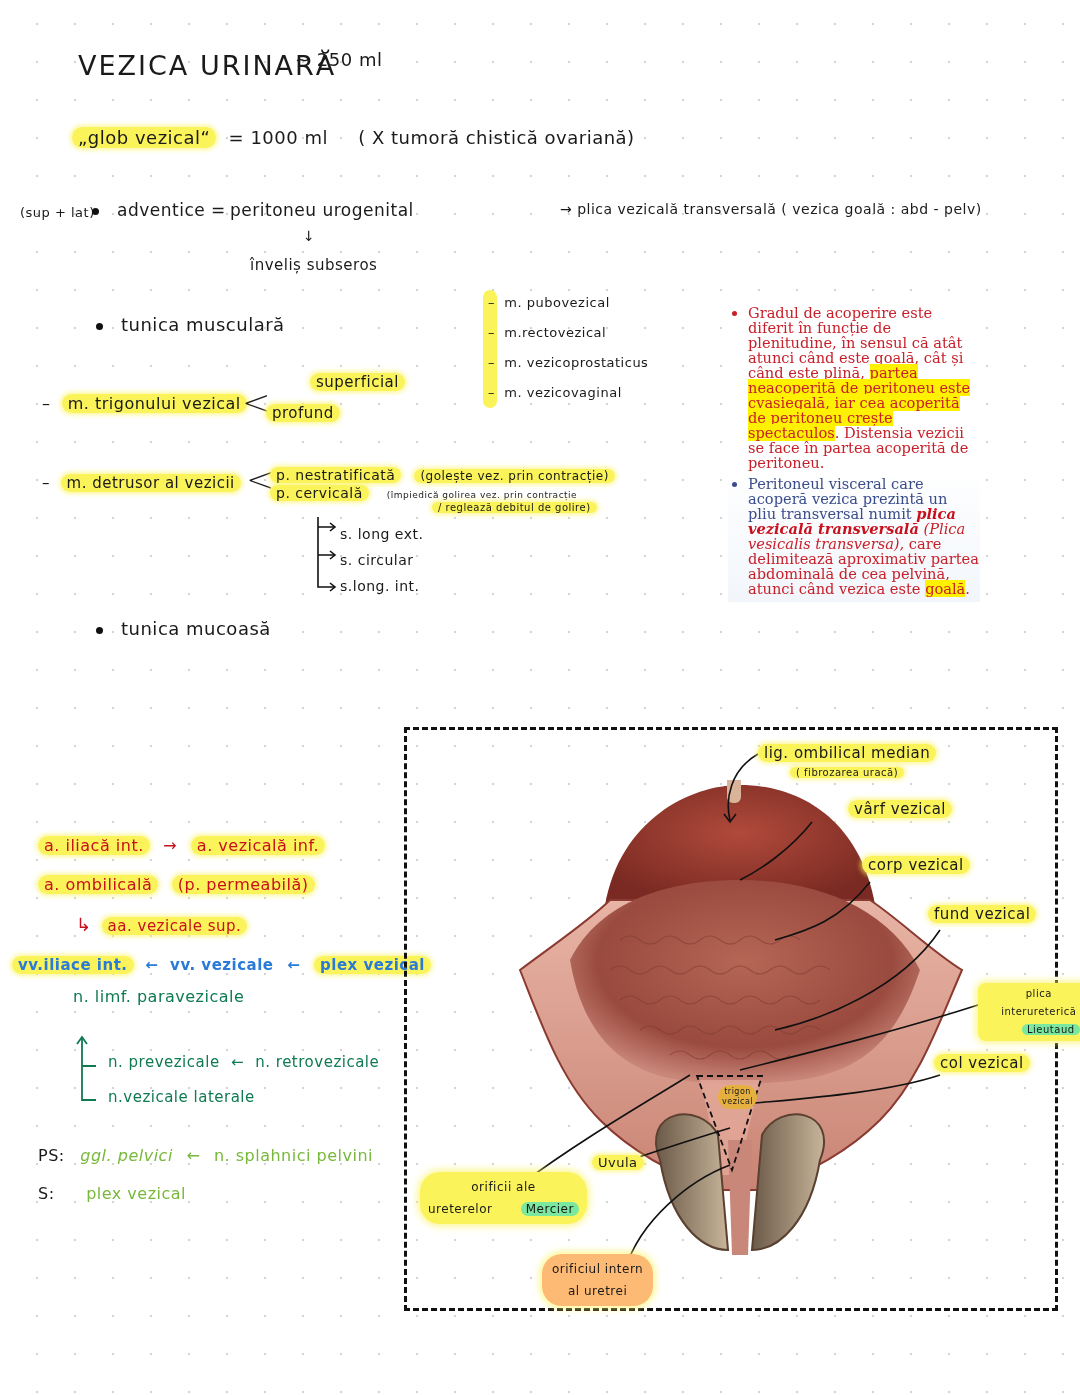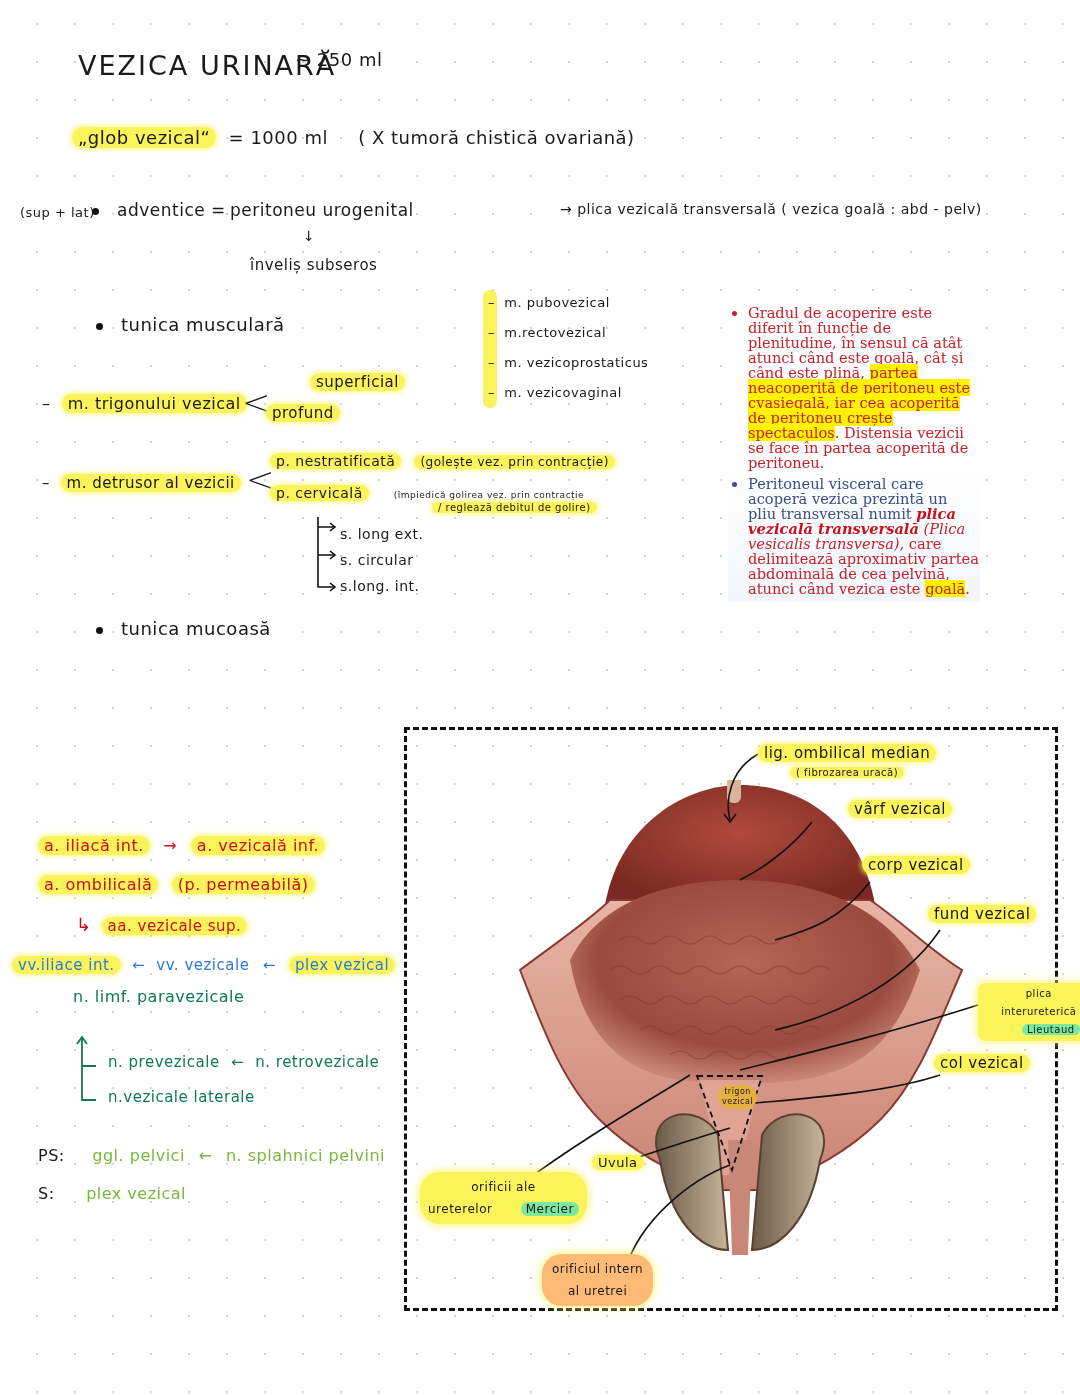--- a/index.html
+++ b/index.html
@@ -87,27 +87,27 @@
   –&nbsp;&nbsp;<span class="hl">m. trigonului vezical</span>
 </div>
 <div class="abs brace" style="left:242px;top:382px;">&lt;</div>
 <div class="abs hw t15" style="left:266px;top:373px;padding-left:44px;"><span class="hl">superficial</span></div>
 <div class="abs hw t15" style="left:266px;top:404px;"><span class="hl">profund</span></div>
 
 <div class="abs hw t15" style="left:42px;top:474px;">
   –&nbsp;&nbsp;<span class="hl">m. detrusor al vezicii</span>
 </div>
 <div class="abs brace" style="left:246px;top:459px;">&lt;</div>
-<div class="abs hw t14" style="left:270px;top:453px;">
+<div class="abs hw t14" style="left:270px;top:467px;">
   <span class="hl">p. nestratificată</span>
   <span class="hl" style="margin-left:8px;font-size:12px;">(golește vez. prin contracție)</span>
 </div>
 <div class="abs hw t14" style="left:270px;top:485px;">
   <span class="hl">p. cervicală</span>
-  <span style="margin-left:20px;font-size:9px;">(împiedică golirea vez. prin contracție</span>
+  <span style="margin-left:13px;font-size:9px;">(împiedică golirea vez. prin contracție</span>
 </div>
 <div class="abs hw t10" style="left:432px;top:502px;"><span class="hl">/ reglează debitul de golire)</span></div>
 
 <svg class="abs" style="left:310px;top:515px;" width="30" height="80">
   <path d="M8 2 V72 H24" stroke="#111" stroke-width="1.6" fill="none"></path>
   <path d="M8 12 H24 M8 40 H24" stroke="#111" stroke-width="1.6" fill="none"></path>
   <path d="M20 8 L25 12 L20 16 M20 36 L25 40 L20 44 M20 68 L25 72 L20 76" stroke="#111" stroke-width="1.6" fill="none"></path>
 </svg>
 <div class="abs hw t14" style="left:340px;top:521px;line-height:26px;">
   <div>s. long ext.</div>
@@ -131,42 +131,42 @@
   <span style="margin:0 8px;">→</span>
   <span class="hl">a. vezicală inf.</span>
 </div>
 <div class="abs hw t16 red" style="left:38px;top:875px;">
   <span class="hl">a. ombilicală</span>
   <span class="hl" style="margin-left:8px;">(p. permeabilă)</span>
 </div>
 <div class="abs hw t15 red" style="left:76px;top:914px;">
   <span style="margin-right:10px;font-size:18px;">↳</span><span class="hl">aa. vezicale sup.</span>
 </div>
-<div class="abs hw t15 blue" style="left:12px;top:956px;">
+<div class="abs hw t15 blue" style="left:12px;top:956px;font-weight:bold;">
   <span class="hl">vv.iliace int.</span>
   <span style="margin:0 6px;">←</span>
   <span>vv. vezicale</span>
   <span style="margin:0 8px;">←</span>
   <span class="hl">plex vezical</span>
 </div>
 <div class="abs hw t16 dgreen" style="left:40px;top:987px;margin-left:33px;">n. limf. paravezicale</div>
 <svg class="abs" style="left:74px;top:1034px;" width="26" height="72">
   <path d="M8 4 V66 H22 M8 32 H22" stroke="#0f7a52" stroke-width="1.8" fill="none"></path>
   <path d="M3 10 L8 3 L13 10" stroke="#0f7a52" stroke-width="1.8" fill="none"></path>
 </svg>
 <div class="abs hw t15 dgreen" style="left:108px;top:1053px;">
   <span>n. prevezicale</span>
   <span style="margin:0 6px;">←</span>
   <span>n. retrovezicale</span>
 </div>
 <div class="abs hw t15 dgreen" style="left:108px;top:1088px;">n.vezicale laterale</div>
 
 <div class="abs hw t16" style="left:38px;top:1146px;">
   <span>PS:</span>
-  <span class="lgreen" style="margin-left:22px;">ggl. pelvici</span>
+  <span class="lgreen" style="margin-left:10px;font-style:italic;">ggl. pelvici</span>
   <span class="lgreen" style="margin:0 8px;">←</span>
   <span class="lgreen">n. splahnici pelvini</span>
 </div>
 <div class="abs hw t16" style="left:38px;top:1184px;">
   <span>S:</span>
   <span class="lgreen" style="margin-left:26px;">plex vezical</span>
 </div>
 
 <div class="diagram-frame"></div>
 

